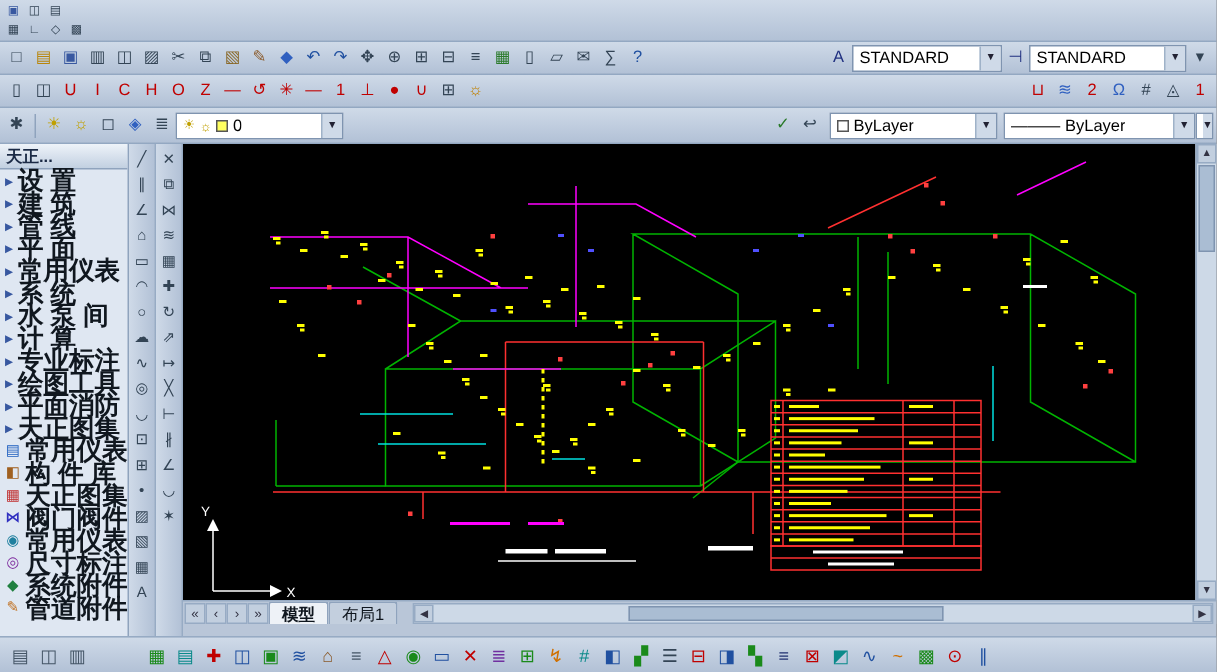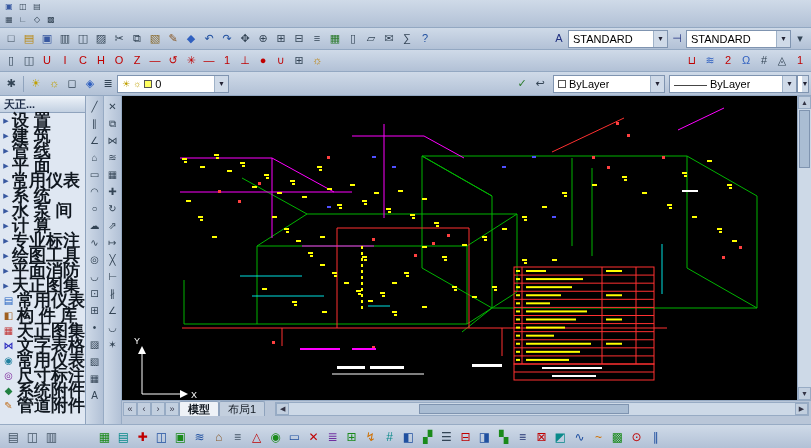--- a/index.html
+++ b/index.html
@@ -414,21 +414,21 @@
         <div class="side-item">
           <span class="side-ic" style="color: rgb(160, 96, 32);">◧</span>
           <span class="side-label">构 件 库</span>
         </div>
         <div class="side-item">
           <span class="side-ic" style="color: rgb(192, 48, 48);">▦</span>
           <span class="side-label">天正图集</span>
         </div>
         <div class="side-item">
           <span class="side-ic" style="color: rgb(48, 48, 192);">⋈</span>
-          <span class="side-label">文字表格</span>
+          <span class="side-label">阀门阀件</span>
         </div>
         <div class="side-item">
           <span class="side-ic" style="color: rgb(32, 128, 159);">◉</span>
           <span class="side-label">常用仪表</span>
         </div>
         <div class="side-item">
           <span class="side-ic" style="color: rgb(128, 48, 160);">◎</span>
           <span class="side-label">尺寸标注</span>
         </div>
         <div class="side-item">

